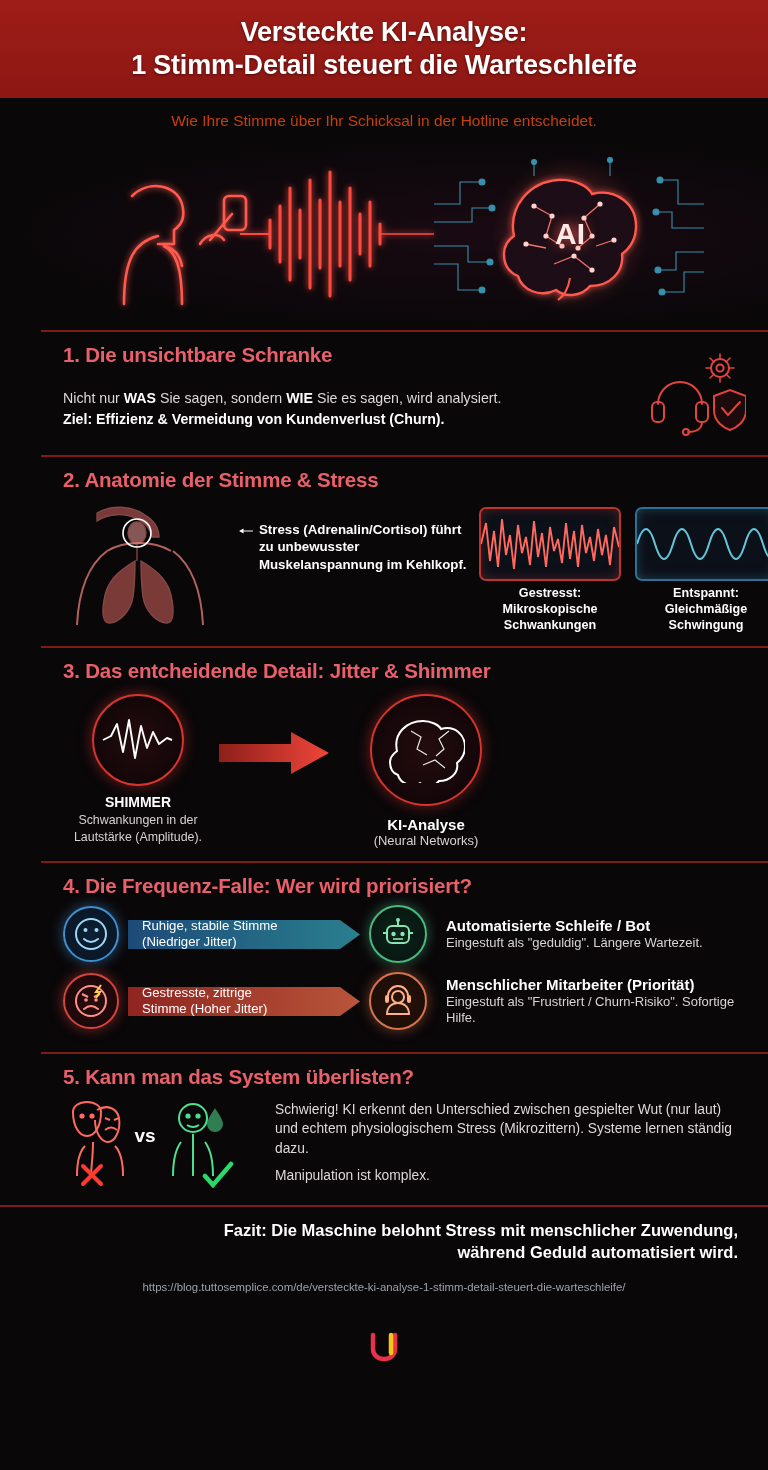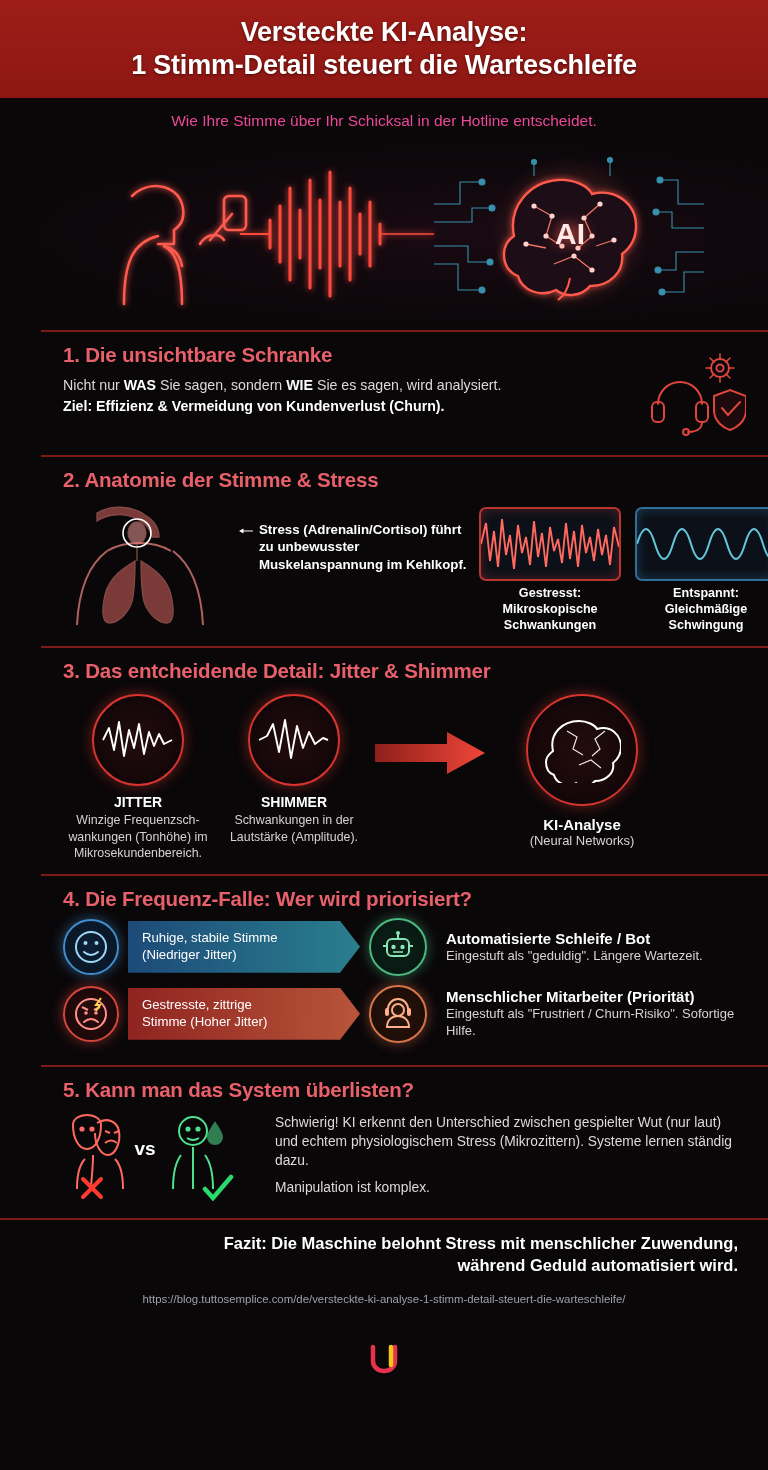--- a/index.html
+++ b/index.html
@@ -25,21 +25,21 @@
   .header h1 {
     color: #ffffff;
     font-size: 27px;
     line-height: 1.22;
     font-weight: bold;
     letter-spacing: -0.2px;
     text-shadow: 0 1px 3px rgba(0,0,0,.5);
   }
   .subtitle {
     text-align: center;
-    color: #ec4899;
+    color: #c2410c;
     font-size: 15.5px;
     padding: 14px 20px 8px;
     background: #0a0709;
   }
 
   
   .hero {
     position: relative;
     height: 192px;
     background: radial-gradient(ellipse at 62% 50%, #190a12 0%, #0a0709 70%);
@@ -65,21 +65,21 @@
     letter-spacing: -0.2px;
   }
   .body-txt {
     color: #ded8d8;
     font-size: 14.2px;
     line-height: 1.36;
   }
   .white-b { color:#ffffff; font-weight:bold; }
 
   
-  .sec1-wrap { display:flex; align-items:flex-start; justify-content:space-between; }
+  .sec1-wrap { display:flex; align-items:center; justify-content:space-between; }
   .sec1-text { flex: 1 1 auto; padding-top: 2px; }
   .sec1-icon { flex: 0 0 104px; margin-top:-24px; }
 
   
   .sec2-wrap { display:flex; align-items:flex-start; gap:8px; }
   .torso { flex:0 0 168px; }
   .arrow-note { flex: 0 0 232px; display:flex; align-items:flex-start; gap:6px; padding-top:22px;}
   .arrow-note .note {
     color:#ffffff; font-size:13.3px; font-weight:bold; line-height:1.32;
   }
@@ -113,21 +113,21 @@
 
   
   .flow-row { display:flex; align-items:center; gap:9px; margin-bottom:9px; }
   .face {
     width:56px; height:56px; border-radius:50%; flex:0 0 56px;
     display:flex; align-items:center; justify-content:center;
   }
   .face.blue { border:2px solid #3f8fd0; background:radial-gradient(circle,#0d2036,#08131f); box-shadow:0 0 13px rgba(63,143,208,.55);}
   .face.red { border:2px solid #d6453c; background:radial-gradient(circle,#2a0c0d,#170708); box-shadow:0 0 13px rgba(214,69,60,.55);}
   .band {
-    flex:0 0 232px; height:52px; display:flex; align-items:center;
+    flex:0 0 232px; height:29px; display:flex; align-items:center;
     padding-left:14px; color:#ffffff; font-size:13.2px; line-height:1.25;
     clip-path: polygon(0 0, calc(100% - 20px) 0, 100% 50%, calc(100% - 20px) 100%, 0 100%);
   }
   .band.blue { background:linear-gradient(90deg,#1d4a78,#2a7f8e); }
   .band.red { background:linear-gradient(90deg,#8f2420,#b8553a); }
   .dest {
     width:58px; height:58px; border-radius:50%; flex:0 0 58px;
     display:flex; align-items:center; justify-content:center;
   }
   .dest.green { border:2px solid #49b97f; background:radial-gradient(circle,#0b2318,#071410); box-shadow:0 0 13px rgba(73,185,127,.5);}
@@ -357,29 +357,20 @@
       </div>
     </div>
   </div>
 
   <div class="section">
     <div class="sec-title">3. Das entcheidende Detail: Jitter &amp; Shimmer</div>
     <div class="sec3-row">
       <div class="jit-col">
         <div class="circ">
           <svg width="74" height="48" viewBox="0 0 74 48">
-            <polyline points="2,24 8,12 13,34 18,6 23,40 28,14 33,32 38,8 43,38 48,16 53,30 58,18 63,28 71,24" fill="none" stroke="#ffffff" stroke-width="1.9" stroke-linejoin="round"></polyline>
-          </svg>
-        </div>
-        <div class="jit-name">JITTER</div>
-        <div class="jit-desc">Winzige Frequenzsch-wankungen (Tonhöhe) im Mikrosekundenbereich.</div>
-      </div>
-      <div class="jit-col">
-        <div class="circ">
-          <svg width="74" height="48" viewBox="0 0 74 48">
             <polyline points="2,24 10,20 16,8 22,36 28,4 34,42 40,10 46,32 52,16 58,28 66,22 71,24" fill="none" stroke="#ffffff" stroke-width="1.9" stroke-linejoin="round"></polyline>
           </svg>
         </div>
         <div class="jit-name">SHIMMER</div>
         <div class="jit-desc">Schwankungen in der Lautstärke (Amplitude).</div>
       </div>
       <div class="arrow3">
         <svg width="112" height="46" viewBox="0 0 112 46">
           <defs>
             <linearGradient id="ag" x1="0" x2="1">

